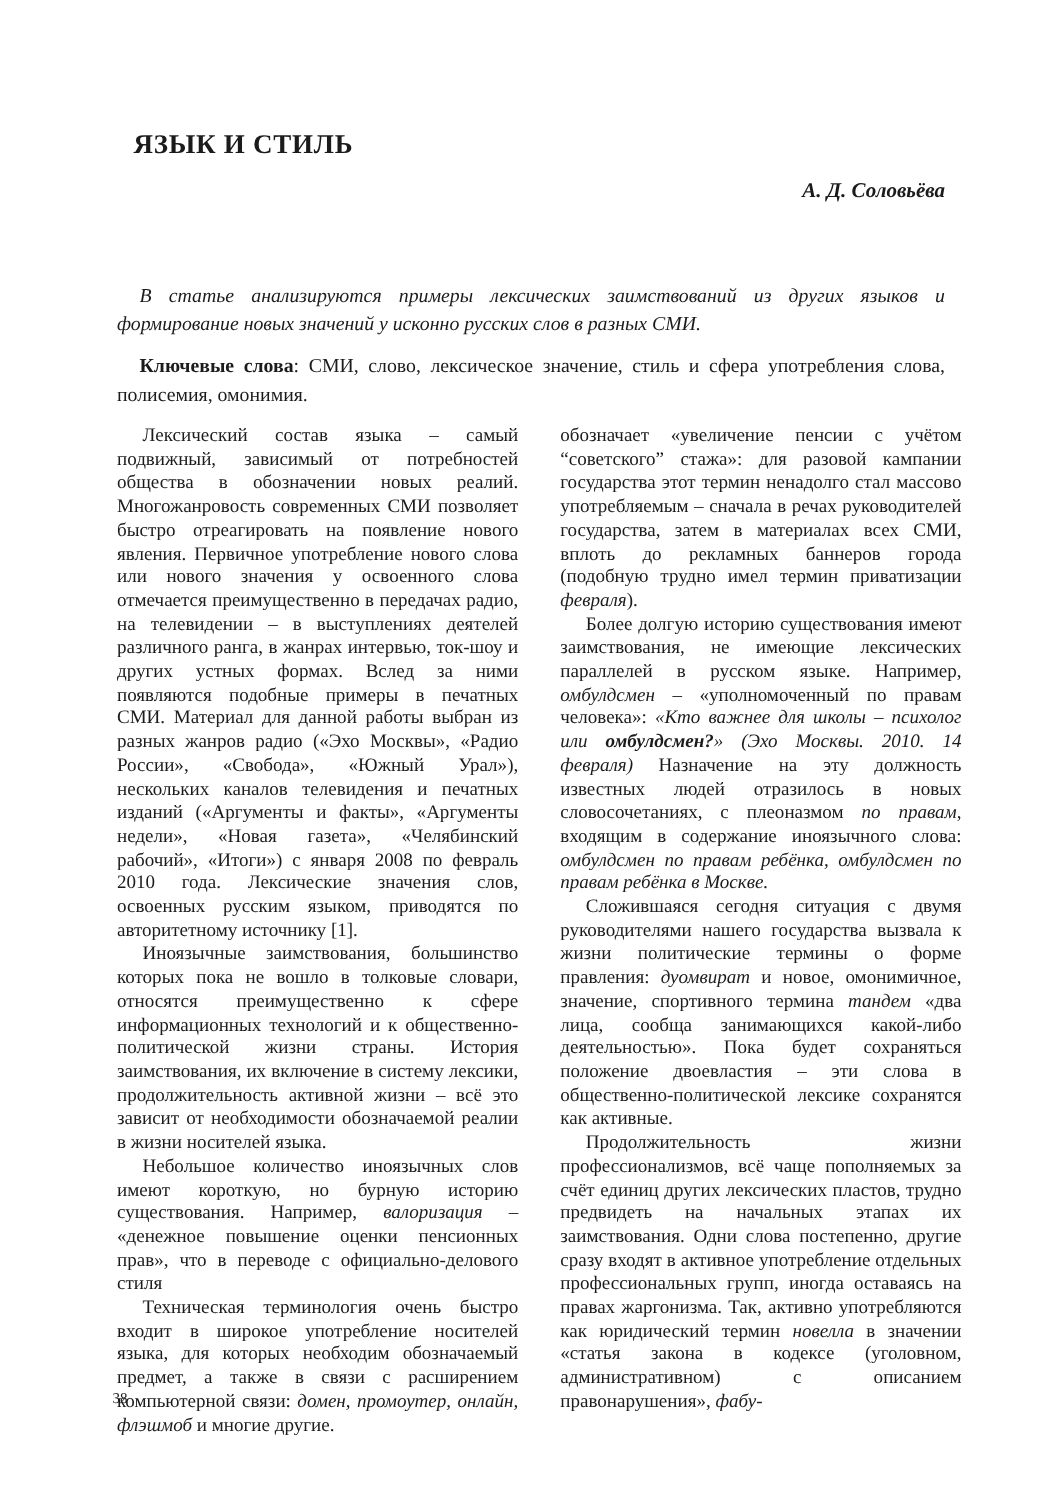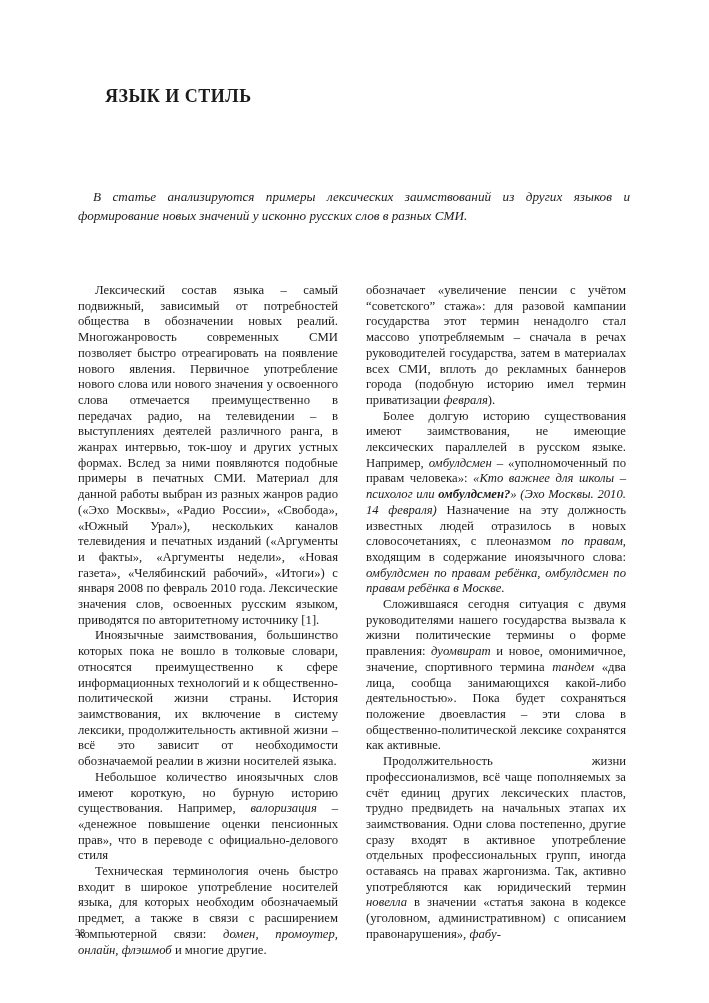--- a/index.html
+++ b/index.html
@@ -6,21 +6,21 @@
   body{
     width:709px;height:1003px;
     background:#ffffff;
     font-family:"Liberation Serif", serif;
     color:#1b1b1b;
     position:relative;
     overflow:hidden;
   }
   .page{position:absolute;inset:0;background:#ffffff;}
   .section-header{
-    position:absolute;left:105px;top:86px;
+    position:absolute;left:89px;top:86px;
     font-size:18px;font-weight:700;letter-spacing:0.5px;
     margin:0;
   }
   .author{
     position:absolute;left:78px;right:79px;top:120px;
     text-align:right;font-weight:700;font-style:italic;font-size:14px;
   }
   .article-title{
     position:absolute;left:78px;right:79px;top:154px;
     text-align:center;font-weight:700;font-style:italic;font-size:13.4px;
@@ -30,21 +30,21 @@
     font-style:italic;font-size:13.2px;line-height:19px;
     text-align:justify;text-indent:15px;
   }
   .keywords{
     position:absolute;left:78px;right:79px;top:234px;margin:0;
     font-size:13.2px;line-height:19px;
     text-align:justify;text-indent:15px;
   }
   .keywords .kw-label{font-weight:700;}
   .columns{
-    position:absolute;left:78px;right:83px;top:283px;
+    position:absolute;left:78px;right:68px;top:283px;
     display:flex;gap:28px;
   }
   .col{
     flex:1;min-width:0;
     font-size:12.7px;line-height:15.7px;
     text-align:justify;
   }
   .col p{margin:0;text-indent:17px;}
   .col p.noindent{text-indent:0;}
   .it{font-style:italic;}
@@ -54,34 +54,38 @@
     font-size:10px;
   }
 </style>
 </head>
 <body>
 
 <div class="page">
 
   <h1 class="section-header">ЯЗЫК И СТИЛЬ</h1>
 
+  <div class="author">А. Д. Соловьёва</div>
 
 
   <p class="abstract">В статье анализируются примеры лексических заимствований из других языков и формирование новых значений у исконно русских слов в разных СМИ.</p>
 
+  <p class="keywords">
+    <span class="kw-label">Ключевые слова</span><span>: СМИ, слово, лексическое значение, стиль и сфера употребления слова, полисемия, омонимия.</span>
+  </p>
 
   <div class="columns">
     <div class="col">
         <p><span>Лексический состав языка – самый подвижный, зависимый от потребностей общества в обозначении новых реалий. Многожанровость современных СМИ позволяет быстро отреагировать на появление нового явления. Первичное употребление нового слова или нового значения у освоенного слова отмечается преимущественно в передачах радио, на телевидении – в выступлениях деятелей различного ранга, в жанрах интервью, ток-шоу и других устных формах. Вслед за ними появляются подобные примеры в печатных СМИ. Материал для данной работы выбран из разных жанров радио («Эхо Москвы», «Радио России», «Свобода», «Южный Урал»), нескольких каналов телевидения и печатных изданий («Аргументы и факты», «Аргументы недели», «Новая газета», «Челябинский рабочий», «Итоги») с января 2008 по февраль 2010 года. Лексические значения слов, освоенных русским языком, приводятся по авторитетному источнику [1].</span></p>
         <p><span>Иноязычные заимствования, большинство которых пока не вошло в толковые словари, относятся преимущественно к сфере информационных технологий и к общественно-политической жизни страны. История заимствования, их включение в систему лексики, продолжительность активной жизни – всё это зависит от необходимости обозначаемой реалии в жизни носителей языка.</span></p>
         <p><span>Небольшое количество иноязычных слов имеют короткую, но бурную историю существования. Например, </span><span class="it">валоризация</span><span> – «денежное повышение оценки пенсионных прав», что в переводе с официально-делового стиля</span></p>
         <p><span>Техническая терминология очень быстро входит в широкое употребление носителей языка, для которых необходим обозначаемый предмет, а также в связи с расширением компьютерной связи: </span><span class="it">домен, промоутер, онлайн, флэшмоб</span><span> и многие другие.</span></p>
       </div>
     <div class="col">
-        <p class="noindent"><span>обозначает «увеличение пенсии с учётом “советского” стажа»: для разовой кампании государства этот термин ненадолго стал массово употребляемым – сначала в речах руководителей государства, затем в материалах всех СМИ, вплоть до рекламных баннеров города (подобную историю имел термин приватизации </span><span class="it">февраля</span><span>).</span></p>
+        <p class="noindent"><span>обозначает «увеличение пенсии с учётом “советского” стажа»: для разовой кампании государства этот термин ненадолго стал массово употребляемым – сначала в речах руководителей государства, затем в материалах всех СМИ, вплоть до рекламных баннеров города (подобную трудно имел термин приватизации </span><span class="it">февраля</span><span>).</span></p>
         <p><span>Более долгую историю существования имеют заимствования, не имеющие лексических параллелей в русском языке. Например, </span><span class="it">омбулдсмен</span><span> – «уполномоченный по правам человека»: </span><span class="it">«Кто важнее для школы – психолог или </span><span class="it bd">омбулдсмен?</span><span class="it">» (Эхо Москвы. 2010. 14 февраля)</span><span> Назначение на эту должность известных людей отразилось в новых словосочетаниях, с плеоназмом </span><span class="it">по правам</span><span>, входящим в содержание иноязычного слова: </span><span class="it">омбулдсмен по правам ребёнка, омбулдсмен по правам ребёнка в Москве.</span></p>
         <p><span>Сложившаяся сегодня ситуация с двумя руководителями нашего государства вызвала к жизни политические термины о форме правления: </span><span class="it">дуомвират</span><span> и новое, омонимичное, значение, спортивного термина </span><span class="it">тандем</span><span> «два лица, сообща занимающихся какой-либо деятельностью». Пока будет сохраняться положение двоевластия – эти слова в общественно-политической лексике сохранятся как активные.</span></p>
         <p><span>Продолжительность жизни профессионализмов, всё чаще пополняемых за счёт единиц других лексических пластов, трудно предвидеть на начальных этапах их заимствования. Одни слова постепенно, другие сразу входят в активное употребление отдельных профессиональных групп, иногда оставаясь на правах жаргонизма. Так, активно употребляются как юридический термин </span><span class="it">новелла</span><span> в значении «статья закона в кодексе (уголовном, административном) с описанием правонарушения», </span><span class="it">фабу-</span></p>
       </div>
   </div>
 
   <div class="page-number">38</div>
 
 </div>
 

